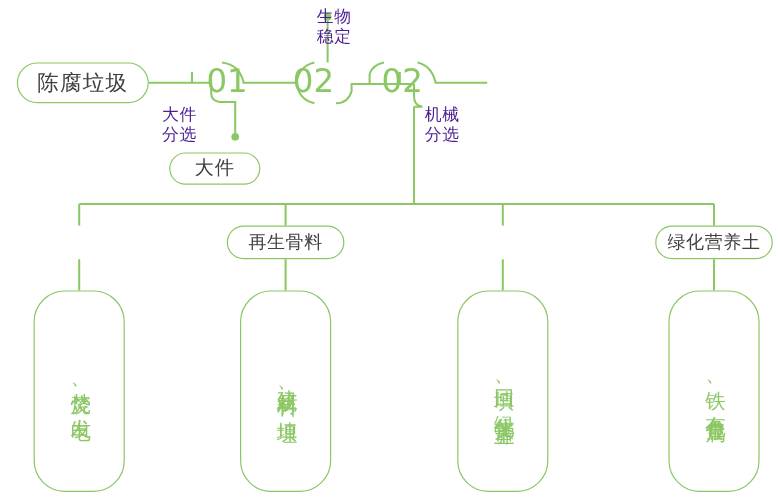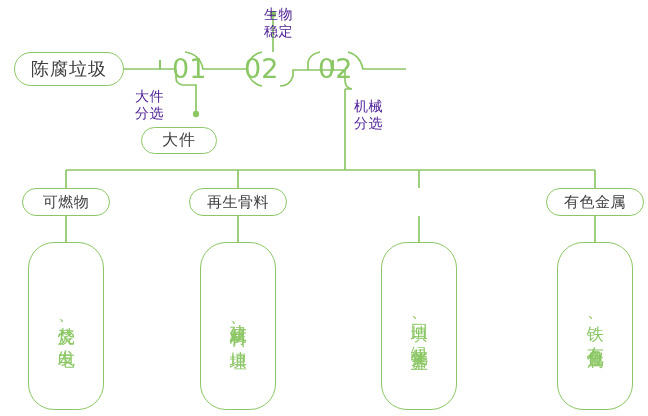--- a/index.html
+++ b/index.html
@@ -155,35 +155,32 @@
   </div>
 
   <div class="stepnum" style="left:172px; top:55px;">01</div>
   <div class="stepnum" style="left:244px; top:55px;">02</div>
   <div class="stepnum" style="left:318px; top:55px;">02</div>
 
   <div class="note" style="left:135px; top:88px; text-align:left;">大件
 分选</div>
   <div class="note" style="left:264px; top:6px; text-align:left;">生物
 稳定</div>
-  <div class="note" style="left:354px; top:98px; text-align:left;">机械
+  <div class="note" style="left:354px; top:88px; text-align:left;">机械
 分选</div>
 
   <div class="pill pill-daojian">
     <span>大件</span>
   </div>
 
-  <div class="pill pill-cat" style="left:22px; top:188px; width:88px;">
-    <span>可燃物</span>
-  </div>
   <div class="pill pill-cat" style="left:189px; top:188px; width:98px;text-align:right;">
     <span>再生骨料</span>
   </div>
   <div class="pill pill-cat" style="left:546px; top:188px; width:98px;">
-    <span>有色金属</span>
+    <span>绿化营养土</span>
   </div>
 
   <div class="vbox" style="left:28px;">
     <span class="vtext">焚烧、发电</span>
   </div>
   <div class="vbox" style="left:200px;">
     <span class="vtext">建筑材料、填埋</span>
   </div>
   <div class="vbox" style="left:381px;">
     <span class="vtext">回填、绿化营养土</span>

